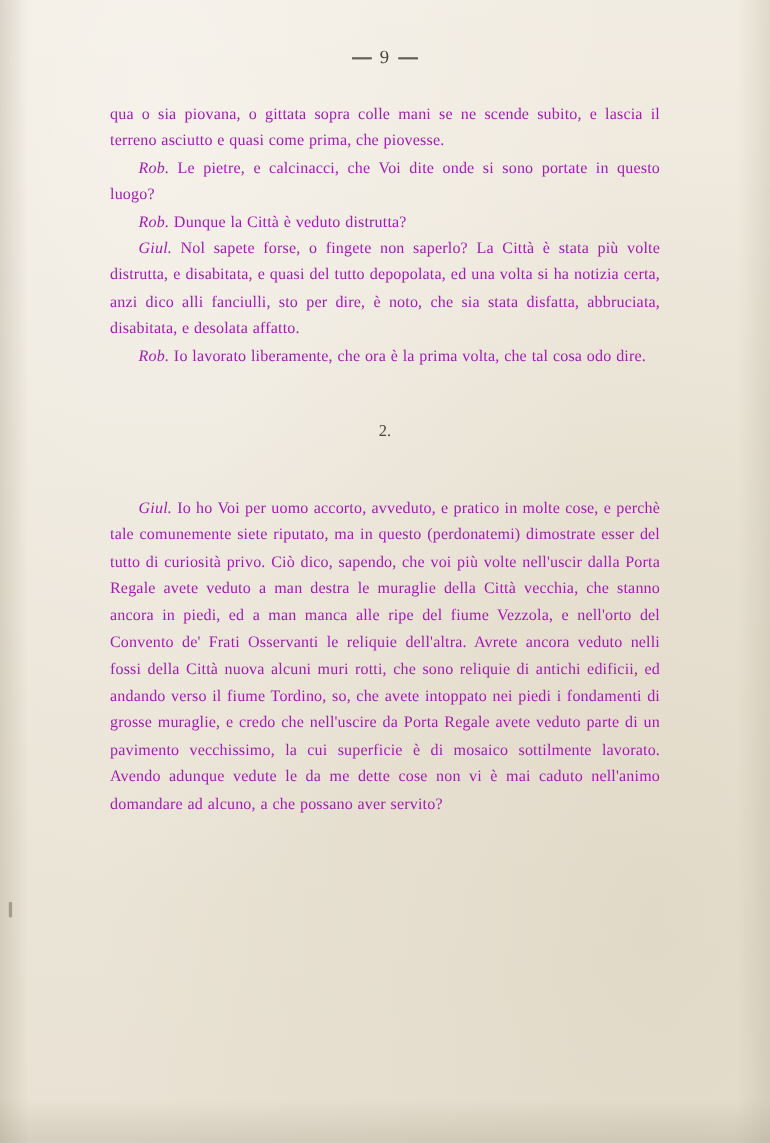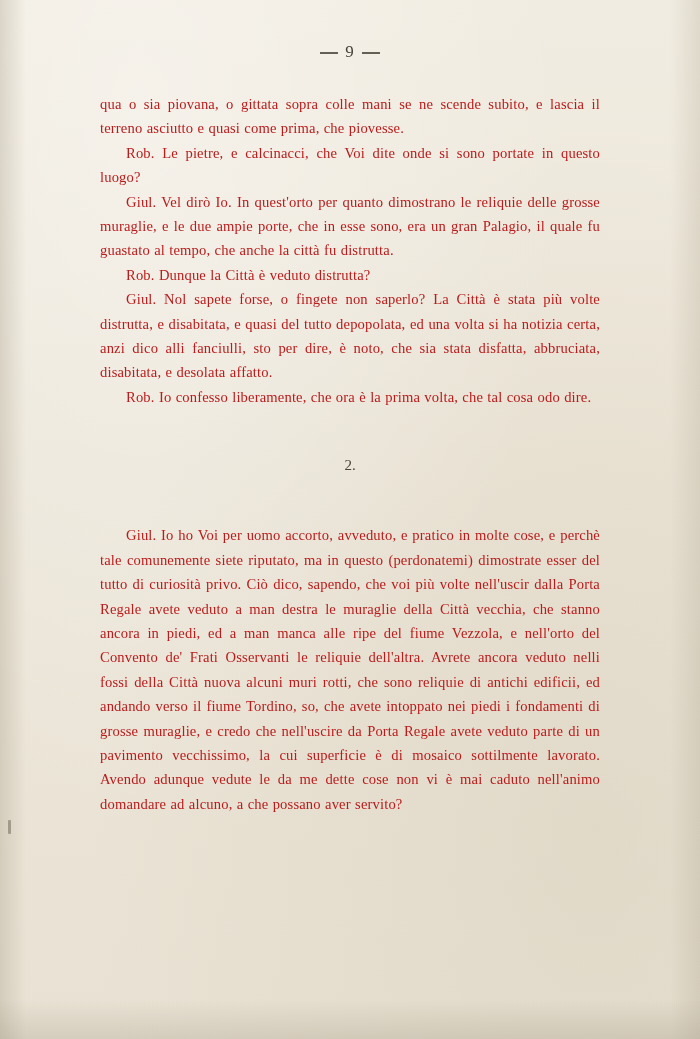--- a/index.html
+++ b/index.html
@@ -59,28 +59,29 @@
     margin: 0 auto;
     width: 500px;
     padding-top: 28px;
   }
   p.para {
     margin: 0 0 0 0;
     font-size: 14.6px;
     line-height: 24.4px;
     text-align: justify;
     text-justify: inter-word;
-    color: #b91c1c;
+    color: #a21caf;
     letter-spacing: 0.15px;
     word-spacing: 0.5px;
   }
   p.para.indent {
     text-indent: 26px;
   }
   .spk {
+    font-style: italic;
   }
   .section-num {
     text-align: center;
     font-size: 15px;
     color: #4b463c;
     margin: 30px 0 0 0;
     height: 20px;
   }
   .gap-lg { height: 46px; }
   .gap-md { height: 18px; }
@@ -134,27 +135,26 @@
     <div class="folio">
       <span class="dash"></span><span>9</span><span class="dash"></span>
     </div>
 
     <div class="textblock">
 
       <p class="para"><span class="spk"></span><span>qua o sia piovana, o gittata sopra colle mani se ne scende subito, e lascia il terreno asciutto e quasi come prima, che piovesse.</span></p>
 
       <p class="para indent"><span class="spk">Rob.</span><span> Le pietre, e calcinacci, che Voi dite onde si sono portate in questo luogo?</span></p>
 
-      <p class="para indent"><span class="spk">Giul.</span><span> Vel dirò Io. In quest'orto per quanto dimostrano le reliquie delle grosse muraglie, e le due ampie porte, che in esse sono, era un gran Palagio, il quale fu guastato al tempo, che anche la città fu distrutta.</span></p>
 
       <p class="para indent"><span class="spk">Rob.</span><span> Dunque la Città è veduto distrutta?</span></p>
 
       <p class="para indent"><span class="spk">Giul.</span><span> Nol sapete forse, o fingete non saperlo? La Città è stata più volte distrutta, e disabitata, e quasi del tutto depopolata, ed una volta si ha notizia certa, anzi dico alli fanciulli, sto per dire, è noto, che sia stata disfatta, abbruciata, disabitata, e desolata affatto.</span></p>
 
-      <p class="para indent"><span class="spk">Rob.</span><span> Io confesso liberamente, che ora è la prima volta, che tal cosa odo dire.</span></p>
+      <p class="para indent"><span class="spk">Rob.</span><span> Io lavorato liberamente, che ora è la prima volta, che tal cosa odo dire.</span></p>
 
       <div class="gap-md"></div>
       <div class="section-num">2.</div>
       <div class="gap-lg"></div>
 
       <p class="para indent"><span class="spk">Giul.</span><span> Io ho Voi per uomo accorto, avveduto, e pratico in molte cose, e perchè tale comunemente siete riputato, ma in questo (perdonatemi) dimostrate esser del tutto di curiosità privo. Ciò dico, sapendo, che voi più volte nell'uscir dalla Porta Regale avete veduto a man destra le muraglie della Città vecchia, che stanno ancora in piedi, ed a man manca alle ripe del fiume Vezzola, e nell'orto del Convento de' Frati Osservanti le reliquie dell'altra. Avrete ancora veduto nelli fossi della Città nuova alcuni muri rotti, che sono reliquie di antichi edificii, ed andando verso il fiume Tordino, so, che avete intoppato nei piedi i fondamenti di grosse muraglie, e credo che nell'uscire da Porta Regale avete veduto parte di un pavimento vecchissimo, la cui superficie è di mosaico sottilmente lavorato. Avendo adunque vedute le da me dette cose non vi è mai caduto nell'animo domandare ad alcuno, a che possano aver servito?</span></p>
 
 
     </div>
   </div>

